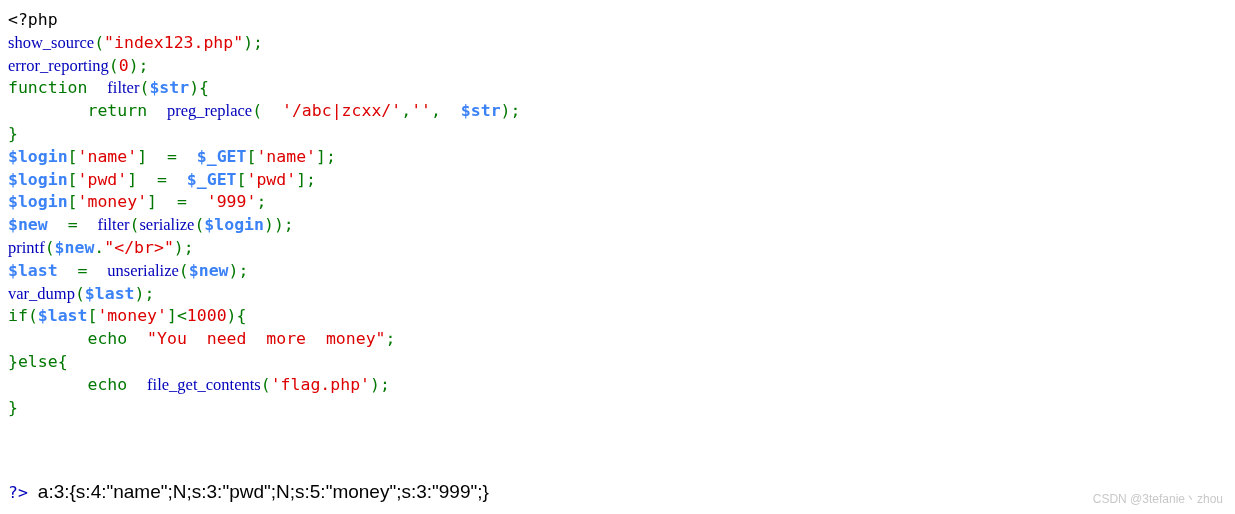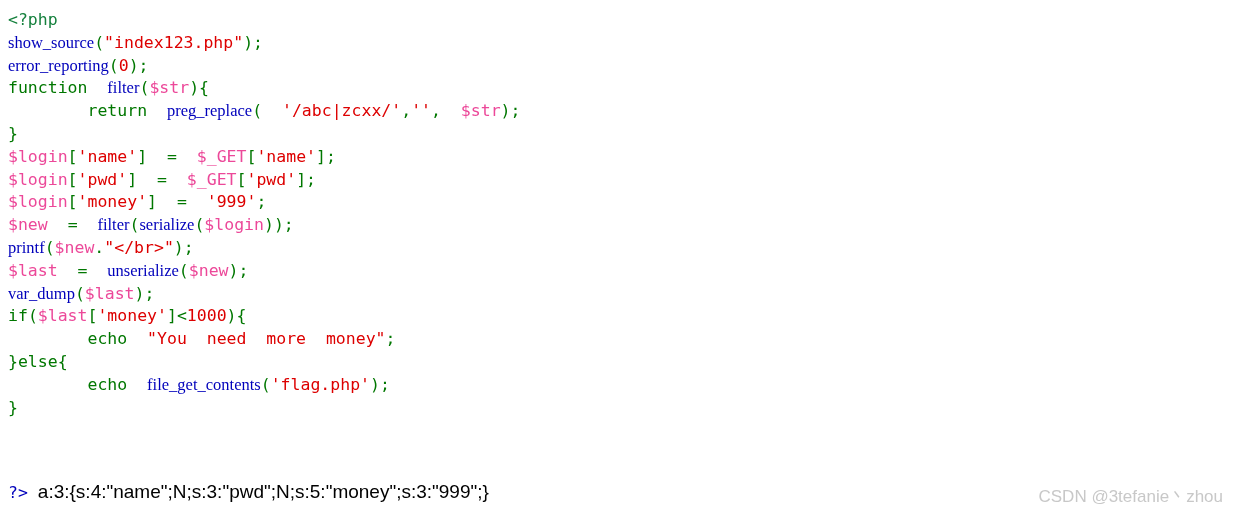--- a/index.html
+++ b/index.html
@@ -26,22 +26,22 @@
     white-space: pre;
     letter-spacing: 0px;
   }
   #source-listing .ln {
     display: block;
     height: 22.8px;
     white-space: pre;
   }
 
   
-  .c-tag   { color: #15803d; }  
-  .c-var   { color: #ec4899; }
+  .c-tag   { color: #000000; }  
+  .c-var   { color: #3b82f6; font-weight: bold; }
   .c-kw    { color: #007700; }  
   .c-str   { color: #DD0000; }  
   .c-fn    { color: #0000BB; font-family: Liberation Serif, serif; }
 
   
   #program-output {
     position: absolute;
     left: 8px;
     top: 427px;
     font-family: "Liberation Sans", sans-serif;
@@ -59,21 +59,21 @@
     font-size: 16.5px;
     color: #0000BB;
   }
 
   
   #watermark {
     position: absolute;
     right: 12px;
     bottom: 6px;
     font-family: "Liberation Sans", sans-serif;
-    font-size: 17px;
+    font-size: 12px;
     color: #c8c8c8;
     white-space: pre;
   }
 </style>
 </head>
 <body>
 
 <div id="source-listing"><span class="ln"><span class="c-tag">&lt;?php</span></span><span class="ln"><span class="c-fn">show_source</span><span class="c-kw">(</span><span class="c-str">"index123.php"</span><span class="c-kw">)</span><span class="c-kw">;</span></span><span class="ln"><span class="c-fn">error_reporting</span><span class="c-kw">(</span><span class="c-str">0</span><span class="c-kw">)</span><span class="c-kw">;</span></span><span class="ln"><span class="c-kw">function</span><span class="c-kw">  </span><span class="c-fn">filter</span><span class="c-kw">(</span><span class="c-var">$str</span><span class="c-kw">)</span><span class="c-kw">{</span></span><span class="ln"><span class="c-kw">        </span><span class="c-kw">return</span><span class="c-kw">  </span><span class="c-fn">preg_replace</span><span class="c-kw">(  </span><span class="c-str">'/abc|zcxx/'</span><span class="c-kw">,</span><span class="c-str">''</span><span class="c-kw">,  </span><span class="c-var">$str</span><span class="c-kw">)</span><span class="c-kw">;</span></span><span class="ln"><span class="c-kw">}</span></span><span class="ln"><span class="c-var">$login</span><span class="c-kw">[</span><span class="c-str">'name'</span><span class="c-kw">]</span><span class="c-kw">  </span><span class="c-kw">=</span><span class="c-kw">  </span><span class="c-var">$_GET</span><span class="c-kw">[</span><span class="c-str">'name'</span><span class="c-kw">]</span><span class="c-kw">;</span></span><span class="ln"><span class="c-var">$login</span><span class="c-kw">[</span><span class="c-str">'pwd'</span><span class="c-kw">]</span><span class="c-kw">  </span><span class="c-kw">=</span><span class="c-kw">  </span><span class="c-var">$_GET</span><span class="c-kw">[</span><span class="c-str">'pwd'</span><span class="c-kw">]</span><span class="c-kw">;</span></span><span class="ln"><span class="c-var">$login</span><span class="c-kw">[</span><span class="c-str">'money'</span><span class="c-kw">]</span><span class="c-kw">  </span><span class="c-kw">=</span><span class="c-kw">  </span><span class="c-str">'999'</span><span class="c-kw">;</span></span><span class="ln"><span class="c-var">$new</span><span class="c-kw">  </span><span class="c-kw">=</span><span class="c-kw">  </span><span class="c-fn">filter</span><span class="c-kw">(</span><span class="c-fn">serialize</span><span class="c-kw">(</span><span class="c-var">$login</span><span class="c-kw">))</span><span class="c-kw">;</span></span><span class="ln"><span class="c-fn">printf</span><span class="c-kw">(</span><span class="c-var">$new</span><span class="c-kw">.</span><span class="c-str">"&lt;/br&gt;"</span><span class="c-kw">)</span><span class="c-kw">;</span></span><span class="ln"><span class="c-var">$last</span><span class="c-kw">  </span><span class="c-kw">=</span><span class="c-kw">  </span><span class="c-fn">unserialize</span><span class="c-kw">(</span><span class="c-var">$new</span><span class="c-kw">)</span><span class="c-kw">;</span></span><span class="ln"><span class="c-fn">var_dump</span><span class="c-kw">(</span><span class="c-var">$last</span><span class="c-kw">)</span><span class="c-kw">;</span></span><span class="ln"><span class="c-kw">if</span><span class="c-kw">(</span><span class="c-var">$last</span><span class="c-kw">[</span><span class="c-str">'money'</span><span class="c-kw">]</span><span class="c-kw">&lt;</span><span class="c-str">1000</span><span class="c-kw">)</span><span class="c-kw">{</span></span><span class="ln"><span class="c-kw">        </span><span class="c-kw">echo</span><span class="c-kw">  </span><span class="c-str">"You  need  more  money"</span><span class="c-kw">;</span></span><span class="ln"><span class="c-kw">}</span><span class="c-kw">else</span><span class="c-kw">{</span></span><span class="ln"><span class="c-kw">        </span><span class="c-kw">echo</span><span class="c-kw">  </span><span class="c-fn">file_get_contents</span><span class="c-kw">(</span><span class="c-str">'flag.php'</span><span class="c-kw">)</span><span class="c-kw">;</span></span><span class="ln"><span class="c-kw">}</span></span></div>
 
 <div id="program-output">

